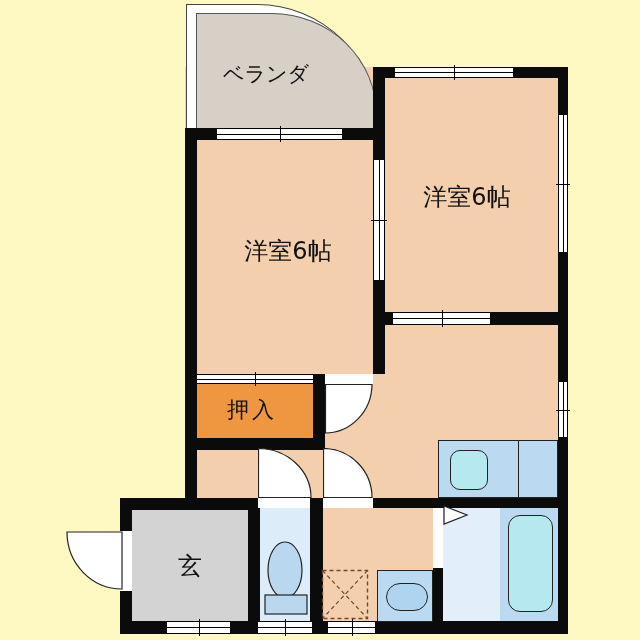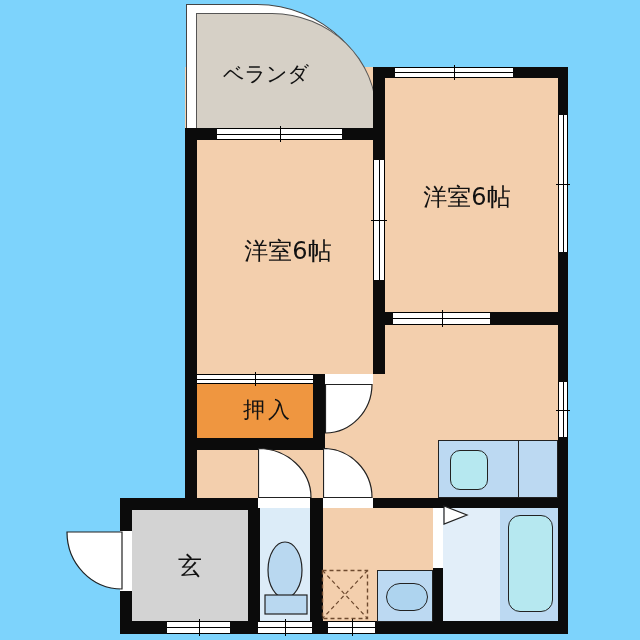--- a/index.html
+++ b/index.html
@@ -1,17 +1,17 @@
 <!DOCTYPE html>
 <html><head>
 <meta charset="utf-8">
 <style>
   html,body{margin:0;padding:0;background:#fff;}
   .plan{
-    position:relative;width:640px;height:640px;background:#7dd3fc;overflow:hidden;
+    position:relative;width:640px;height:640px;background:#fef9c3;overflow:hidden;
     font-family:"DejaVu Sans",sans-serif;
   }
   .abs{position:absolute;box-sizing:border-box;}
   
   .bg-peach{background:#f3cfad;}
   .wall{background:#0b0b0b;}
   
   .h-window{background:#fff;border-top:1.5px solid #000;border-bottom:1.5px solid #000;}
   .h-window::before{content:"";position:absolute;left:0;right:0;top:50%;height:1px;margin-top:-.5px;background:#000;}
   .h-window::after{content:"";position:absolute;left:50%;top:-3px;bottom:-3px;width:1px;background:#000;}
@@ -102,16 +102,16 @@
   </svg>
   <svg class="abs" style="left:321px;top:569px;" width="48" height="51">
     <rect x="1.5" y="1.5" width="45" height="48" fill="none" stroke="#6e4a2f" stroke-width="1.4" stroke-dasharray="4 3"></rect>
     <line x1="1.5" y1="1.5" x2="46.5" y2="49.5" stroke="#6e4a2f" stroke-width="1.2" stroke-dasharray="4 3"></line>
     <line x1="46.5" y1="1.5" x2="1.5" y2="49.5" stroke="#6e4a2f" stroke-width="1.2" stroke-dasharray="4 3"></line>
   </svg>
 
   <div class="room-label" style="left:266px;top:74px;font-size:21px;">ベランダ</div>
   <div class="room-label" style="left:467px;top:197px;font-size:24px;">洋室6帖</div>
   <div class="room-label" style="left:288px;top:251px;font-size:24px;">洋室6帖</div>
-  <div class="room-label" style="left:268px;top:410px;font-size:22px;letter-spacing:3px;">押入</div>
+  <div class="room-label" style="left:252px;top:410px;font-size:22px;letter-spacing:3px;">押入</div>
   <div class="room-label" style="left:190px;top:566px;font-size:24px;">玄</div>
 
 </div>
 
 </body></html>

